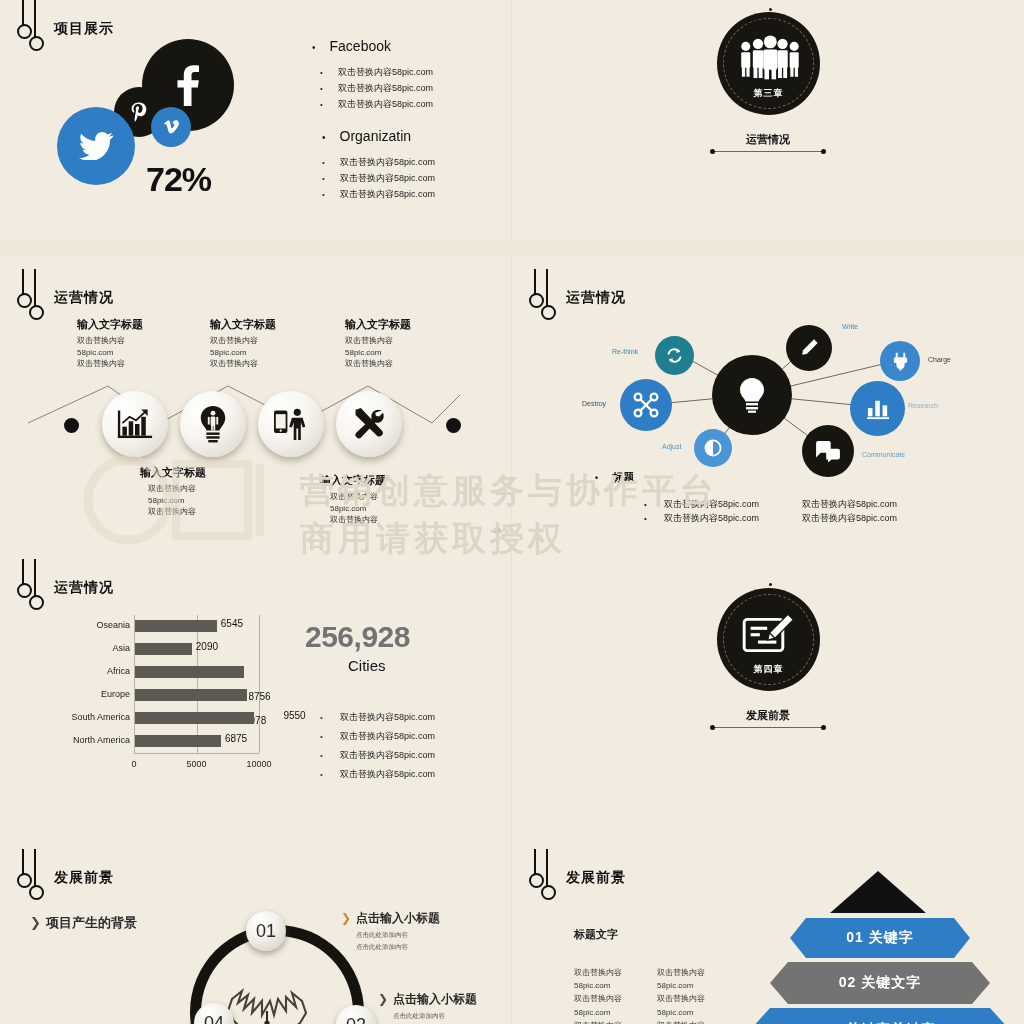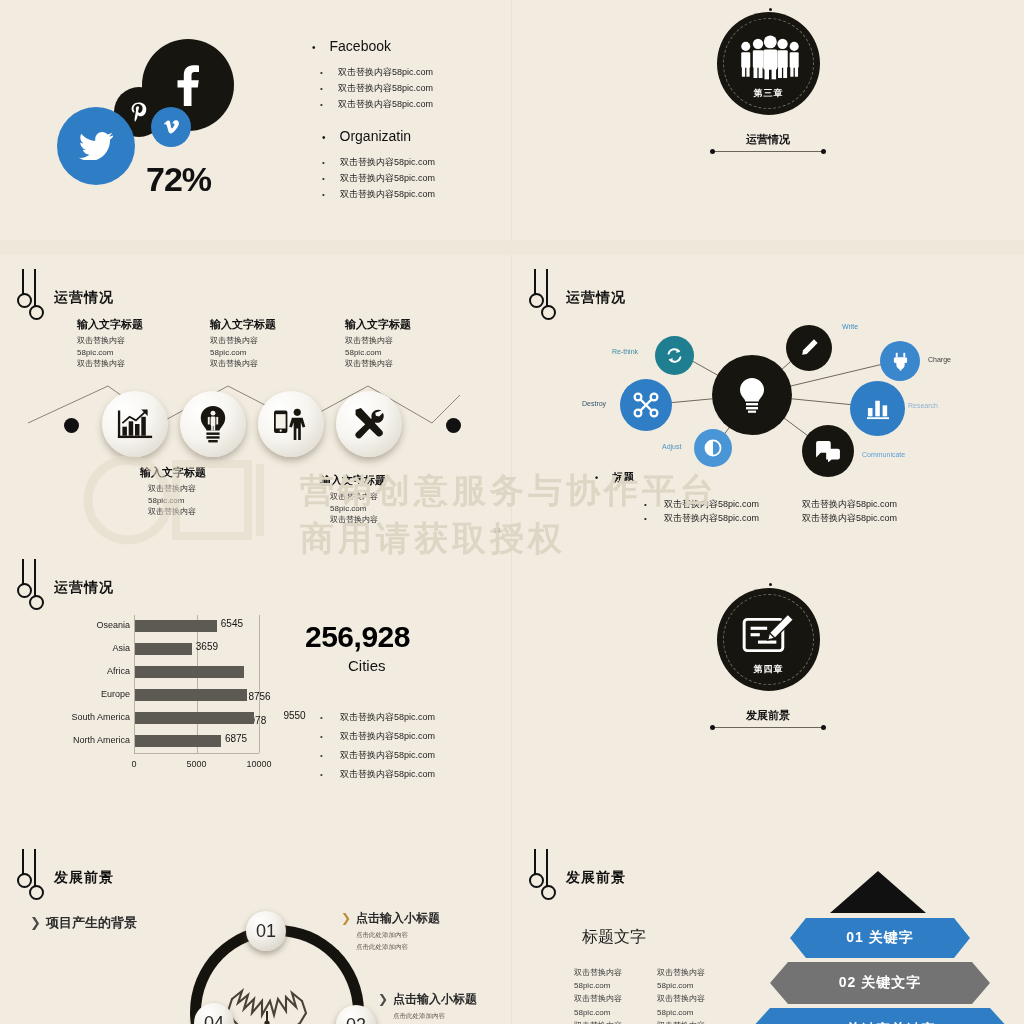--- a/index.html
+++ b/index.html
@@ -52,21 +52,21 @@
   .enddot{position:absolute;width:15px;height:15px;border-radius:50%;background:#111;}
   .zig{position:absolute;left:0;top:0;}
 
   
   .node{position:absolute;border-radius:50%;display:flex;align-items:center;justify-content:center;}
   .nlabel{position:absolute;font-size:7px;}
   .mm-title{position:absolute;font-size:11px;font-weight:bold;color:#111;}
   .mm-li{position:absolute;font-size:9px;color:#222;}
 
   
-  .bigno{position:absolute;font-size:30px;font-weight:bold;color:#000000;letter-spacing:-.5px;}
+  .bigno{position:absolute;font-size:30px;font-weight:bold;color:#737373;letter-spacing:-.5px;}
   .bigsub{position:absolute;font-size:15px;color:#111;}
   .ch-li{font-size:9px;color:#222;margin:6px 0;}
   .ch-li .dot{display:inline-block;width:20px;color:#444;font-size:8px;}
   .catlbl{position:absolute;font-size:9px;color:#222;text-align:right;}
   .bar{position:absolute;background:#5d5a53;height:12px;}
   .barval{position:absolute;font-size:10px;color:#111;font-weight:500;}
   .axline{position:absolute;background:#b8b2a3;}
   .axtick{position:absolute;font-size:9px;color:#222;}
 
   
@@ -80,34 +80,43 @@
      box-shadow:0 3px 6px rgba(80,70,55,.45);display:flex;align-items:center;justify-content:center;
      font-size:18px;color:#2a2a2a;}
   .subt{position:absolute;}
   .subt .h{font-size:12px;font-weight:bold;color:#2a2a2a;}
   .subt .b{font-size:6.5px;color:#5b5549;line-height:1.9;margin-top:2px;}
 
   
   .ptri{position:absolute;width:0;height:0;border-left:48px solid transparent;border-right:48px solid transparent;}
   .pband{position:absolute;display:flex;align-items:center;justify-content:center;color:#fff;
      font-size:14px;font-weight:bold;letter-spacing:1px;}
-  .ptitle{position:absolute;font-size:16px;font-weight:normal;color:#1f1f1f;margin-left:8px;}
+  .ptitle{position:absolute;font-size:11px;font-weight:bold;color:#1f1f1f;}
   .pcol{position:absolute;font-size:8px;line-height:1.65;color:#3a3a3a;}
 
   
   .wm{position:absolute;pointer-events:none;color:#ded6c4;font-weight:bold;}
   .wm-logo{position:absolute;pointer-events:none;}
   .pageno{position:absolute;font-size:7px;color:#bdb5a4;}
 </style>
 </head>
 <body>
 
 <div class="grid">
 
   <div class="slide">
+    <div class="ttl" style="left:14px;top:6px;">
+      <span class="deco">
+        <span class="l1"></span>
+          <span class="c1"></span>
+          <span class="l2"></span>
+          <span class="c2"></span>
+      </span>
+      <span class="tx">项目展示</span>
+    </div>
 
     <div class="bubble" style="left:142px;top:39px;width:92px;height:92px;background:#17150f;">
       <svg width="30" height="42" viewBox="0 0 30 42">
         <path d="M18.5 42V23.5h6.3l1-7.3h-7.3v-4.6c0-2.1.6-3.5 3.6-3.5h3.9V1.6C25.3 1.4 23 1.2 20.3 1.2c-5.6 0-9.5 3.4-9.5 9.7v5.3H4.5v7.3h6.3V42z" fill="#fff"></path>
       </svg>
     </div>
 
     <div class="bubble" style="left:114px;top:87px;width:50px;height:50px;background:#17150f;">
       <svg width="16" height="20" viewBox="0 0 16 20">
         <path d="M7.9.4C3.3.4.6 3.4.6 6.7c0 1.5.8 3.4 2.1 4 .2.1.3.1.4-.2l.3-1.1c0-.1 0-.2-.1-.3-.5-.6-.8-1.5-.8-2.4 0-2.4 1.7-4.7 4.7-4.7 2.6 0 4.4 1.7 4.4 4.1 0 2.8-1.3 4.8-3.1 4.8-.9 0-1.6-.8-1.4-1.8.3-1.2.9-2.5.9-3.4 0-.8-.4-1.4-1.3-1.4-1 0-1.9 1.1-1.9 2.5 0 .9.3 1.5.3 1.5S4 14.7 3.8 15.6c-.4 1.7-.1 3.8 0 4 0 .1.2.2.2.1.1-.1 1.6-2 2.1-3.8.1-.5.8-3 .8-3 .4.7 1.5 1.4 2.6 1.4 3.4 0 5.8-3.2 5.8-7.4C15.3 3.1 12.1.4 7.9.4z" fill="#fff"></path>
@@ -430,21 +439,21 @@
     <div id="barchart" style="position:absolute;left:0;top:0;width:511px;height:290px;">
         <div class="axline" style="left: 134px; top: 70px; width: 1px; height: 138px;"></div>
         <div class="axline" style="left: 196.5px; top: 70px; width: 1px; height: 138px;"></div>
         <div class="axline" style="left: 259px; top: 70px; width: 1px; height: 138px;"></div>
         <div class="axline" style="left: 134px; top: 208px; width: 125px; height: 1px;"></div>
         <div class="catlbl" style="left: 42px; top: 75px; width: 88px;">Oseania</div>
         <div class="bar" style="left: 135px; top: 75px; width: 81.8125px; background: rgb(93, 90, 83);"></div>
         <div class="barval" style="left: 220.812px; top: 73px;">6545</div>
         <div class="catlbl" style="left: 42px; top: 98px; width: 88px;">Asia</div>
         <div class="bar" style="left: 135px; top: 98px; width: 56.8px; background: rgb(93, 90, 83);"></div>
-        <div class="barval" style="left: 195.8px; top: 96px;">3659</div>
+        <div class="barval" style="left: 195.8px; top: 96px;">2090</div>
         <div class="catlbl" style="left: 42px; top: 121px; width: 88px;">Africa</div>
         <div class="bar" style="left: 135px; top: 121px; width: 109.45px; background: rgb(93, 90, 83);"></div>
         <div class="barval" style="left: 248.45px; top: 106px; margin-top: 40px;">8756</div>
         <div class="catlbl" style="left: 42px; top: 144px; width: 88px;">Europe</div>
         <div class="bar" style="left: 135px; top: 144px; width: 112.225px; background: rgb(93, 90, 83);"></div>
         <div class="barval" style="left: 244px; top: 142px; margin-top: 28px;">8978</div>
         <div class="catlbl" style="left: 42px; top: 167px; width: 88px;">South America</div>
         <div class="bar" style="left: 135px; top: 167px; width: 119.375px; background: rgb(93, 90, 83);"></div>
         <div class="barval" style="left: 258.375px; top: 165px; margin-left: 25px;">9550</div>
         <div class="catlbl" style="left: 42px; top: 190px; width: 88px;">North America</div>

